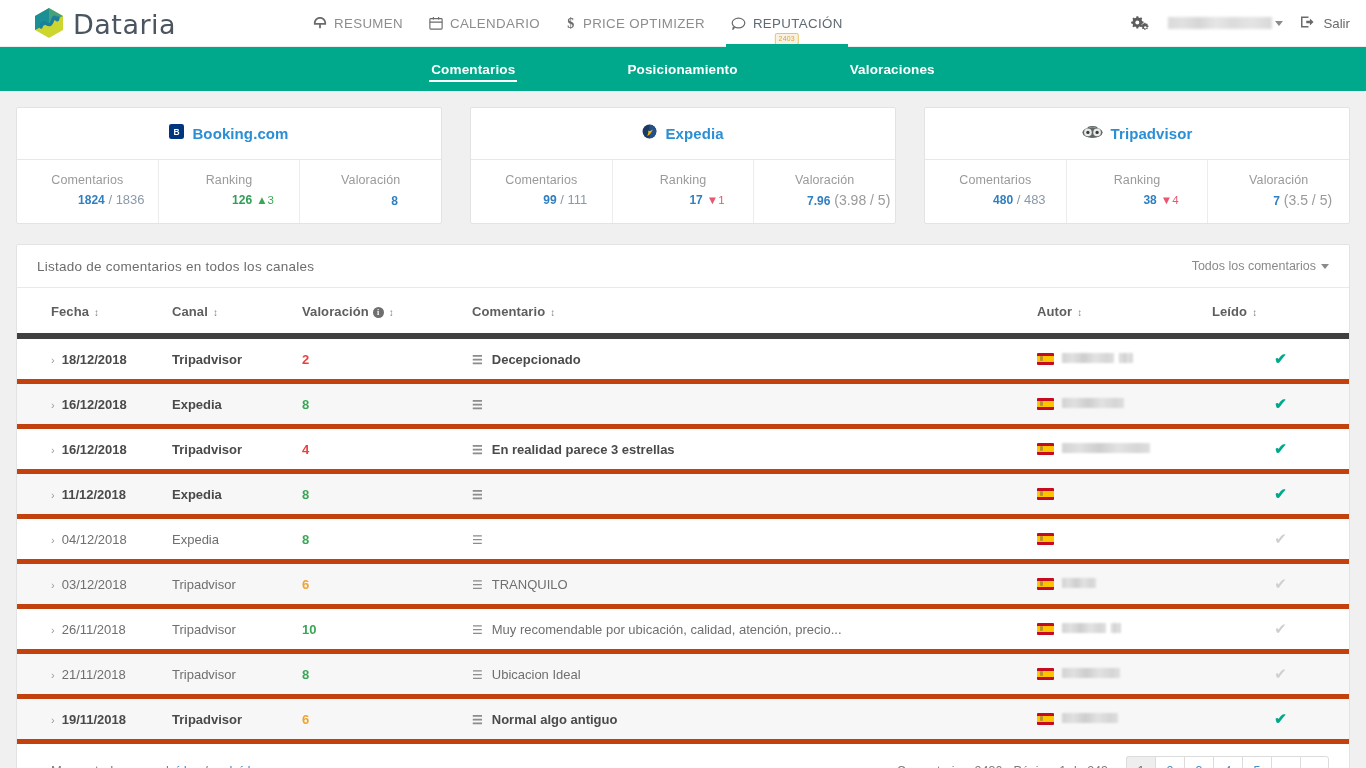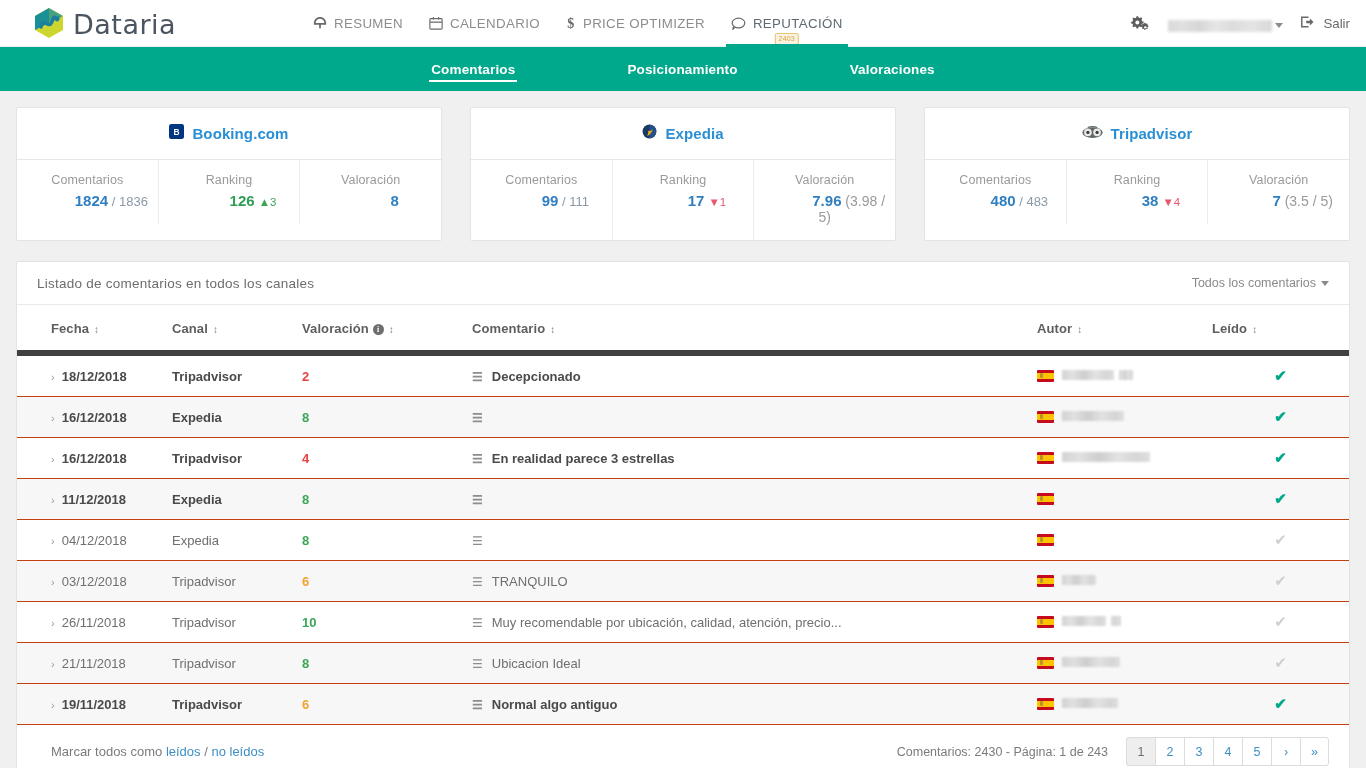--- a/index.html
+++ b/index.html
@@ -55,21 +55,21 @@
     bottom: 2px; left: 50%; transform: translateX(-50%);
     background: #f7f2e3;
     border: 1px solid #e8c46a;
     color: #e0a43a;
     font-size: 7px;
     line-height: 8px;
     padding: 1px 3px;
     border-radius: 2px;
     letter-spacing: 0.2px;
   }
-  .topright { display: flex; align-items: flex-end; padding-right: 16px; gap: 18px; }
+  .topright { display: flex; align-items: center; padding-right: 16px; gap: 18px; }
   .gear-wrap { color: #5d5d5d; display: flex; align-items: center; cursor: pointer; }
   .user-blur {
     width: 104px; height: 12px;
     background: linear-gradient(90deg,#d3d3d3 0%,#dcdcdc 14%,#cfcfcf 30%,#e2e2e2 46%,#d6d6d6 62%,#e0e0e0 80%,#d2d2d2 100%);
     filter: blur(1.6px);
     opacity: .85;
     cursor: pointer;
   }
   .caret-dn { width: 0; height: 0; border-left: 4px solid transparent; border-right: 4px solid transparent; border-top: 5px solid #8b8b8b; margin-left: 3px; }
   .logout { display: flex; align-items: center; color: #6a6a6a; font-size: 13.3px; cursor: pointer; gap: 7px; }
@@ -122,21 +122,21 @@
   .card-body { display: flex; }
   .metric {
     flex: 1;
     padding: 13px 4px 15px;
     text-align: center;
     border-right: 1px solid #ececec;
   }
   .metric:last-child { border-right: none; }
   .metric-label { font-size: 12.5px; color: #9a9a9a; margin-bottom: 5px; letter-spacing: .1px; }
   .metric-value { font-size: 13px; color: #8a99a8; }
-  .metric-value b { color: #2f7fc1; font-size: 15px; margin-left: 48px; }
+  .metric-value b { color: #2f7fc1; font-size: 12px; margin-left: 48px; }
   .metric-value b.green { color: #2f9e56; }
   .metric-value .sub { color: #9a9a9a; font-size: 14px; }
   .trend { font-size: 11.5px; margin-left: 4px; }
   .trend.up { color: #3aa757; }
   .trend.down { color: #e8566f; }
 
   
   .panel {
     margin: 20px 16px 0 16px;
     background: #ffffff;
@@ -167,21 +167,21 @@
   .iico {
     display:inline-block; width:11px; height:11px; border-radius:50%;
     background:#6e6e6e; color:#fff; font-size:8px; line-height:11px;
     text-align:center; font-weight:bold; font-family:"Liberation Serif",serif;
     margin-left:4px; vertical-align:1px;
   }
   table.grid td {
     font-size: 13px;
     color: #6f6f6f;
     padding: 11px 0;
-    border-bottom: 1px solid #c2410c;
+    border-bottom: 5px solid #c2410c;
     vertical-align: middle;
   }
   tr.alt td { background: #f7f7f7; }
   tr.unread td { font-weight: bold; color: #4a4a4a; }
   .c-date { padding-left: 34px !important; }
   th.c-date { padding-left: 34px !important; }
   .chev { color: #9a9a9a; font-size: 11px; margin-right: 7px; cursor: pointer; font-weight: normal; }
   .score { font-weight: bold; }
   .score.good { color: #3aa757; }
   .score.mid  { color: #f0a32e; }

